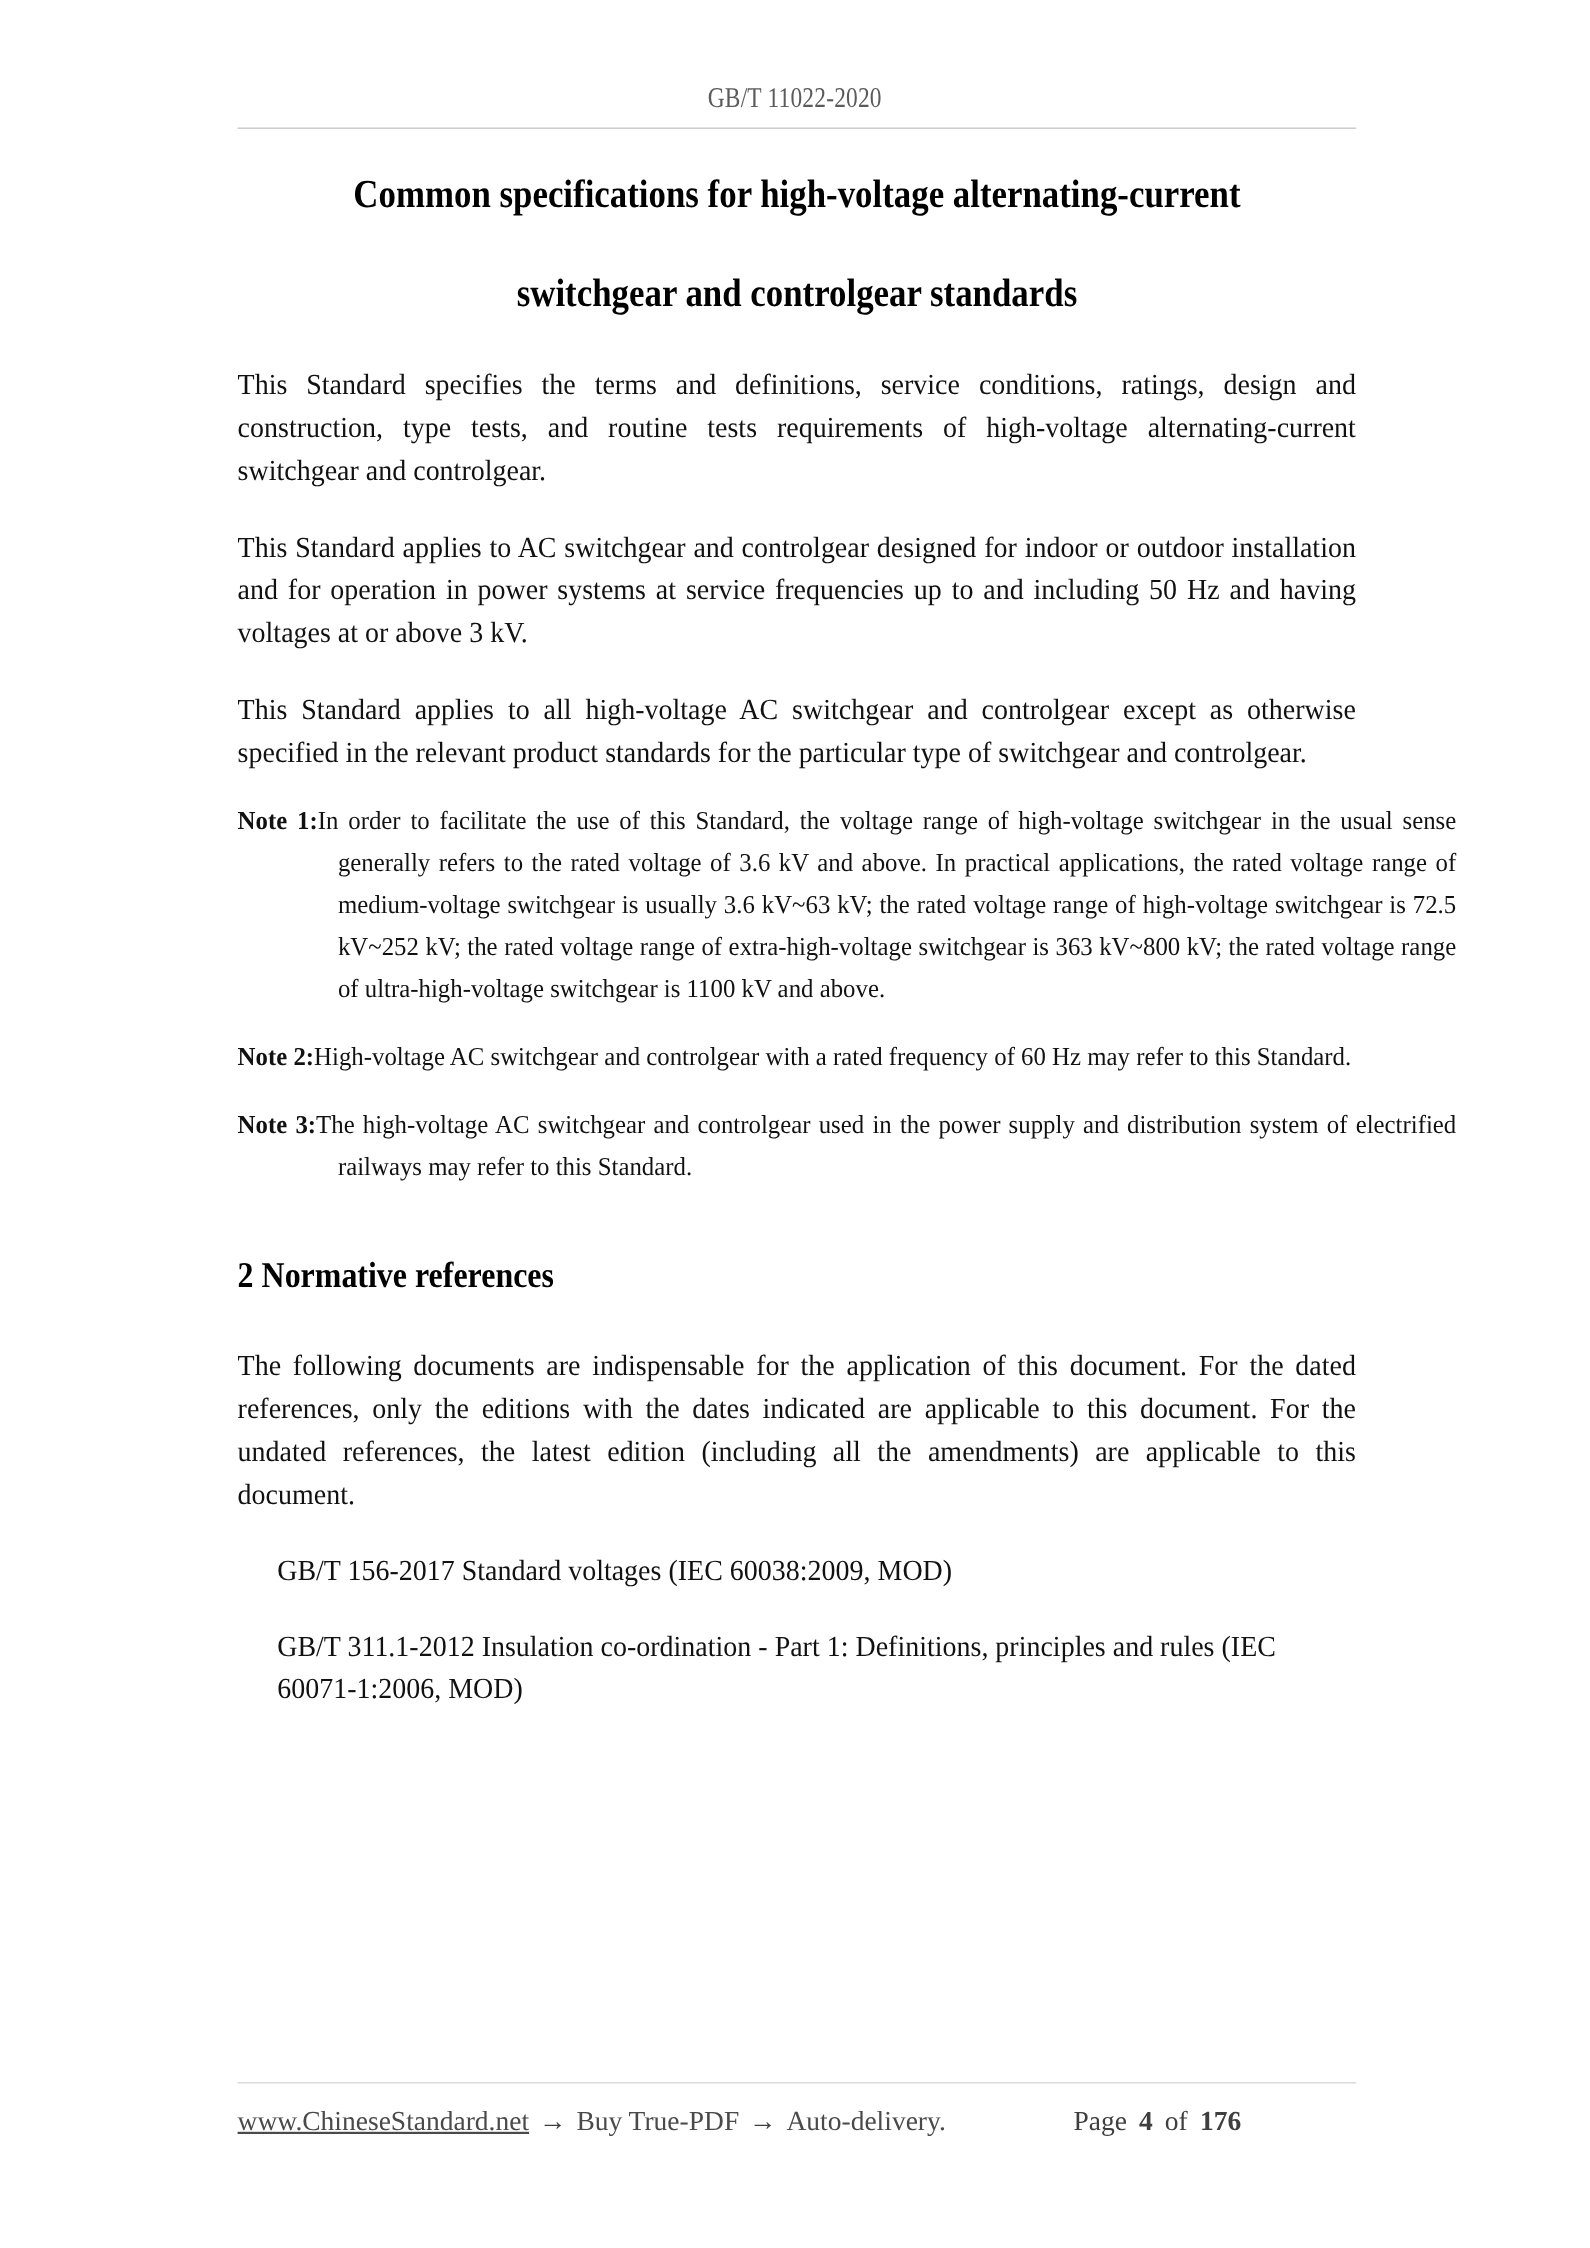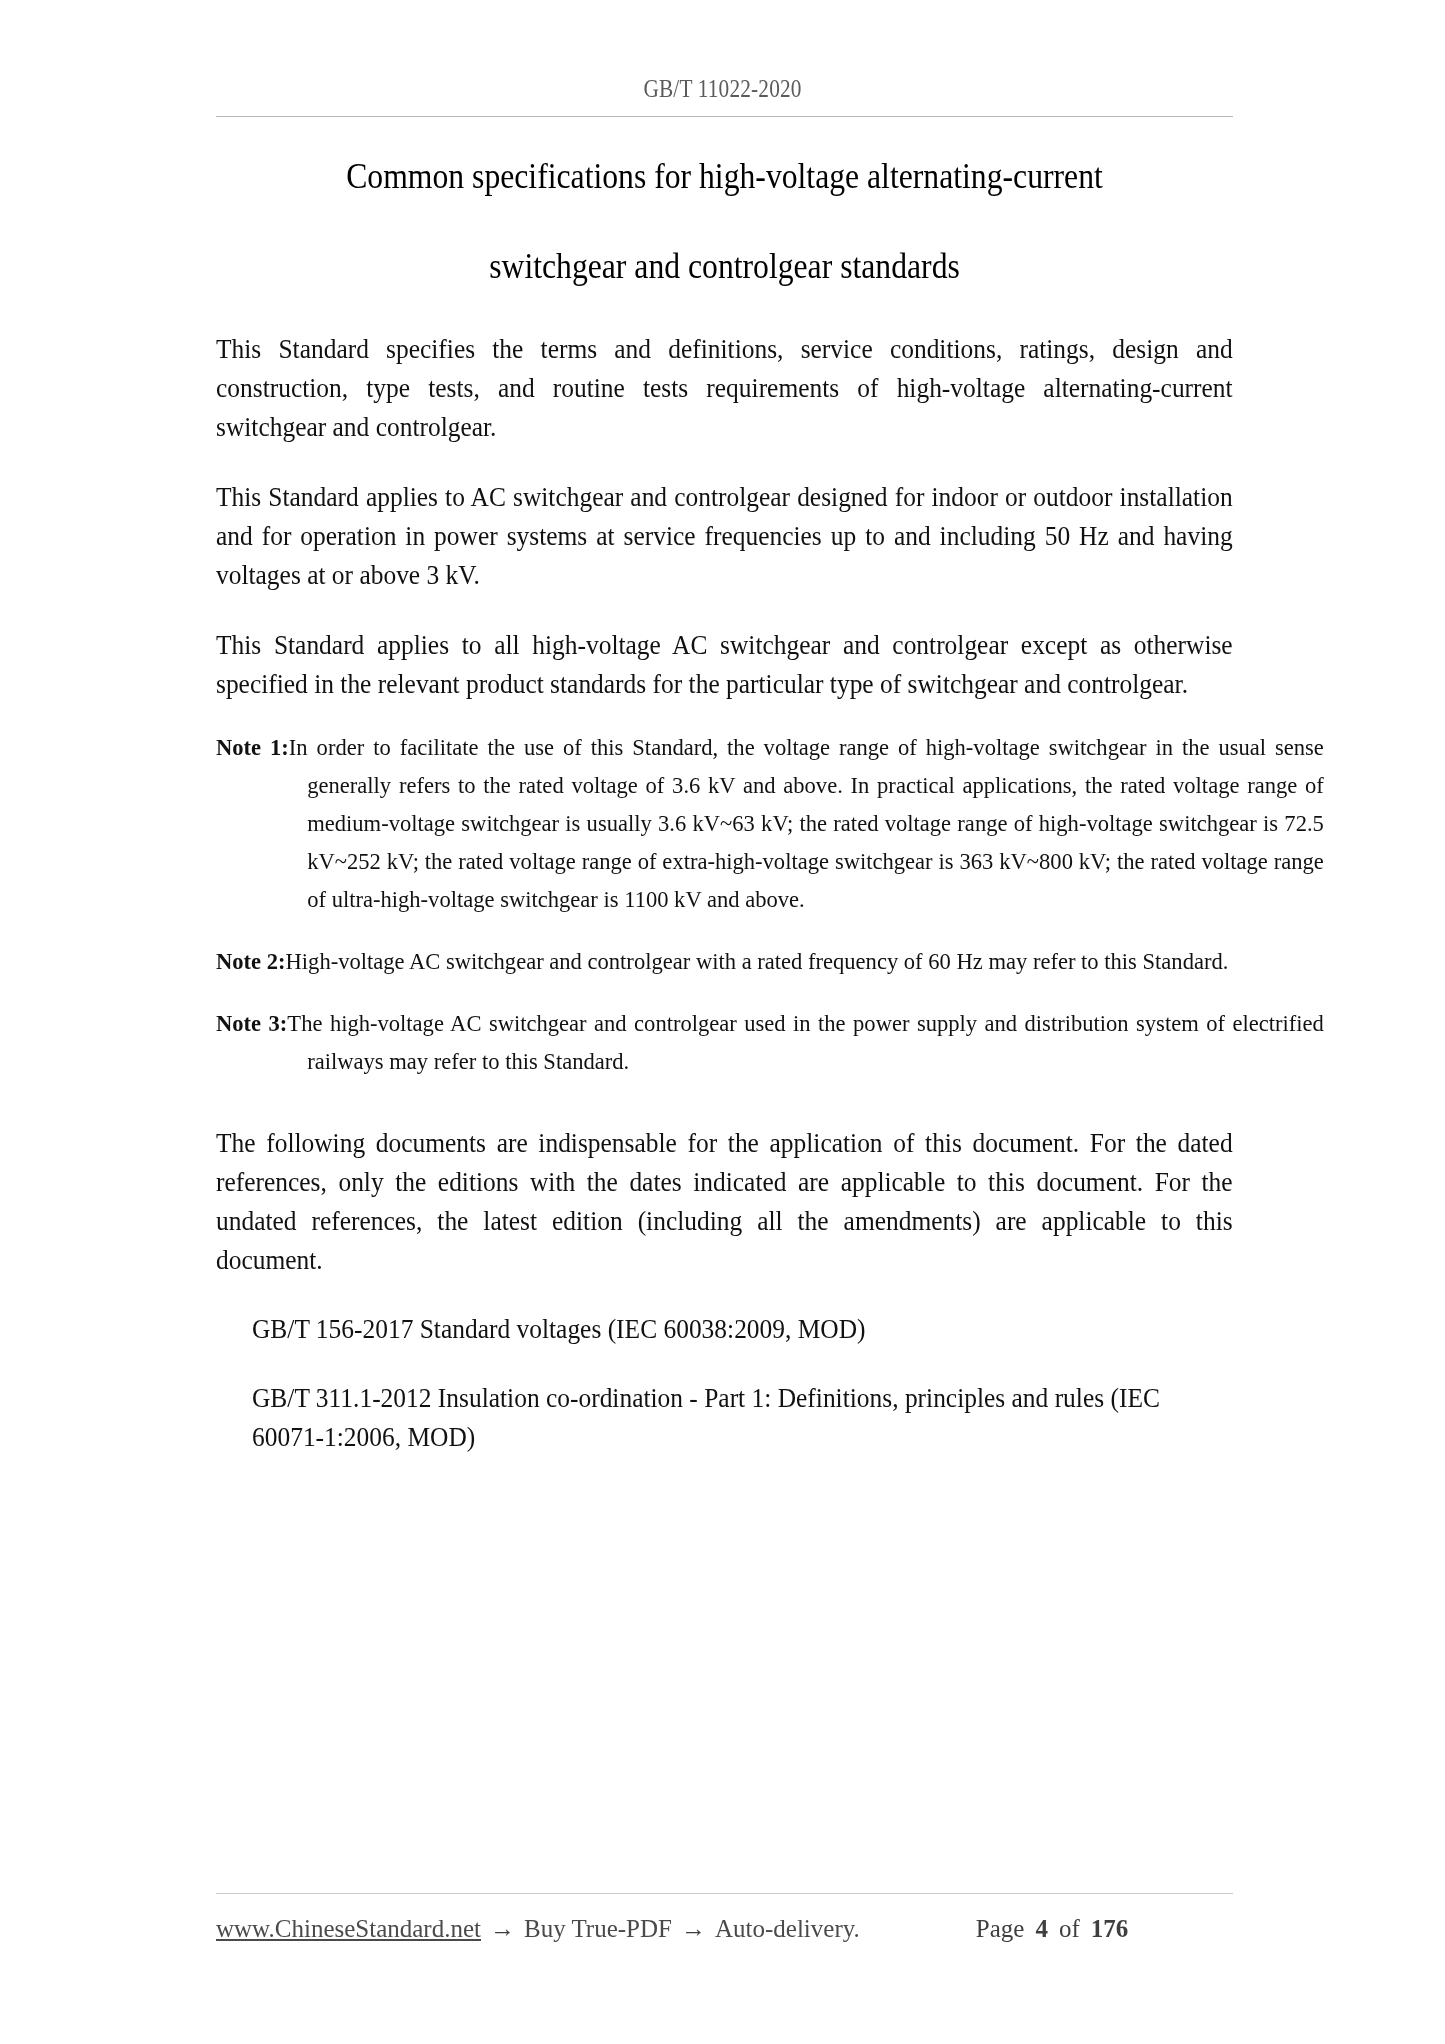--- a/index.html
+++ b/index.html
@@ -53,21 +53,21 @@
   .content {
     position: absolute;
     left: 216px;
     top: 148px;
     width: 1017px;
   }
 
   
   .doc-title {
     text-align: center;
-    font-weight: normal;
+    font-weight: bold;
     font-size: 36px;
     line-height: 1.05;
     color: #000;
   }
   .doc-title .tl {
     display: block;
     transform: scaleX(0.88);
     transform-origin: center center;
     white-space: nowrap;
   }
@@ -206,20 +206,23 @@
     </p>
 
     <p class="note note-gap">
       <span class="note-lab">Note 2:</span><span>High-voltage AC switchgear and controlgear with a rated frequency of 60 Hz may refer to this Standard.</span>
     </p>
 
     <p class="note note-gap">
       <span class="note-lab">Note 3:</span><span>The high-voltage AC switchgear and controlgear used in the power supply and distribution system of electrified railways may refer to this Standard.</span>
     </p>
 
+    <h1 class="h1 h-norm">
+      <span>2 Normative references</span>
+    </h1>
 
     <p class="p p-gap-1 p-last-left">The following documents are indispensable for the application of this document. For the dated references, only the editions with the dates indicated are applicable to this document. For the undated references, the latest edition (including all the amendments) are applicable to this document.</p>
 
     <p class="ref ref-gap">GB/T 156-2017 Standard voltages (IEC 60038:2009, MOD)</p>
 
     <p class="ref ref-gap">GB/T 311.1-2012 Insulation co-ordination - Part 1: Definitions, principles and rules (IEC 60071-1:2006, MOD)</p>
 
   </div>
 
   <div class="footer-rule"></div>

